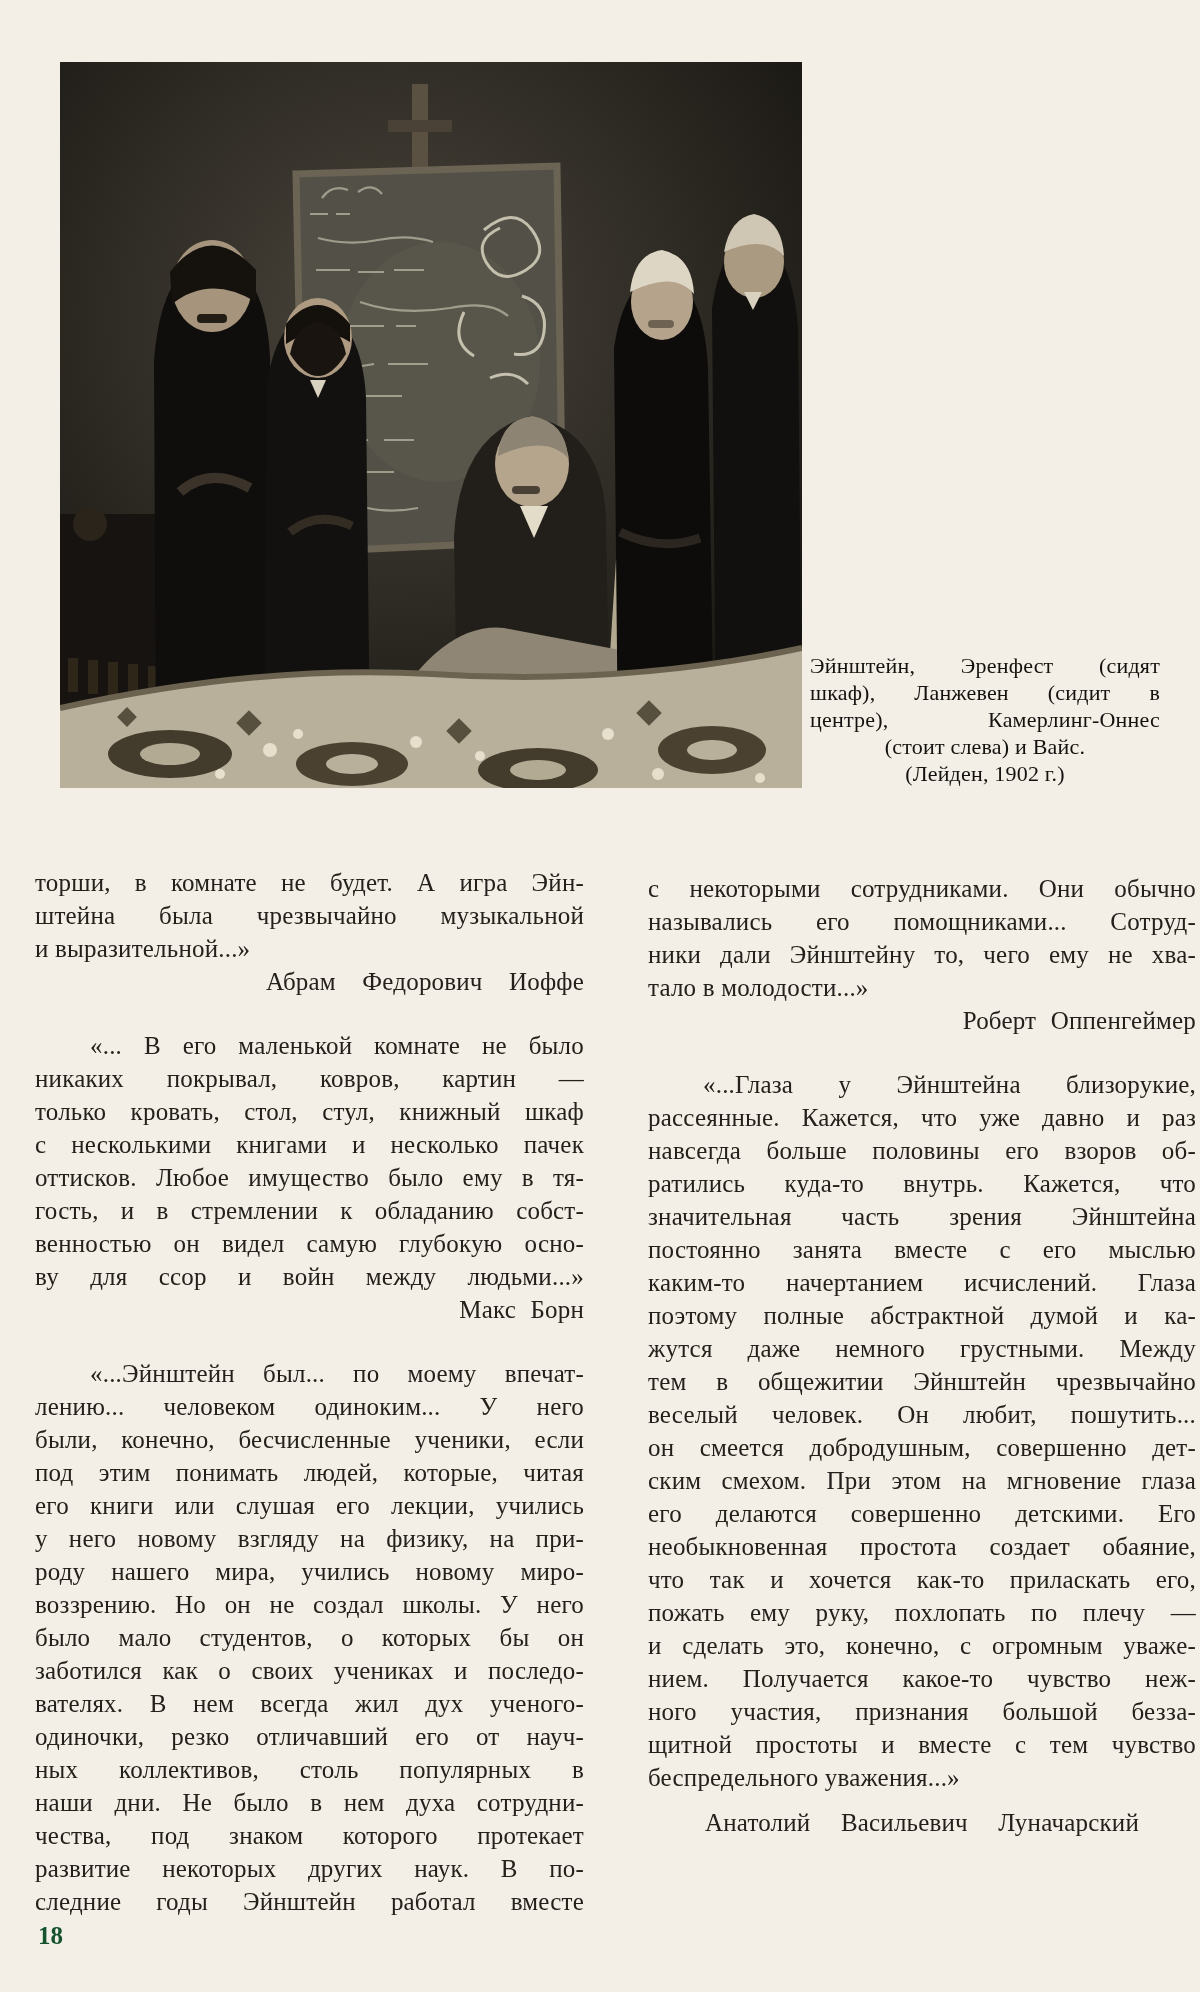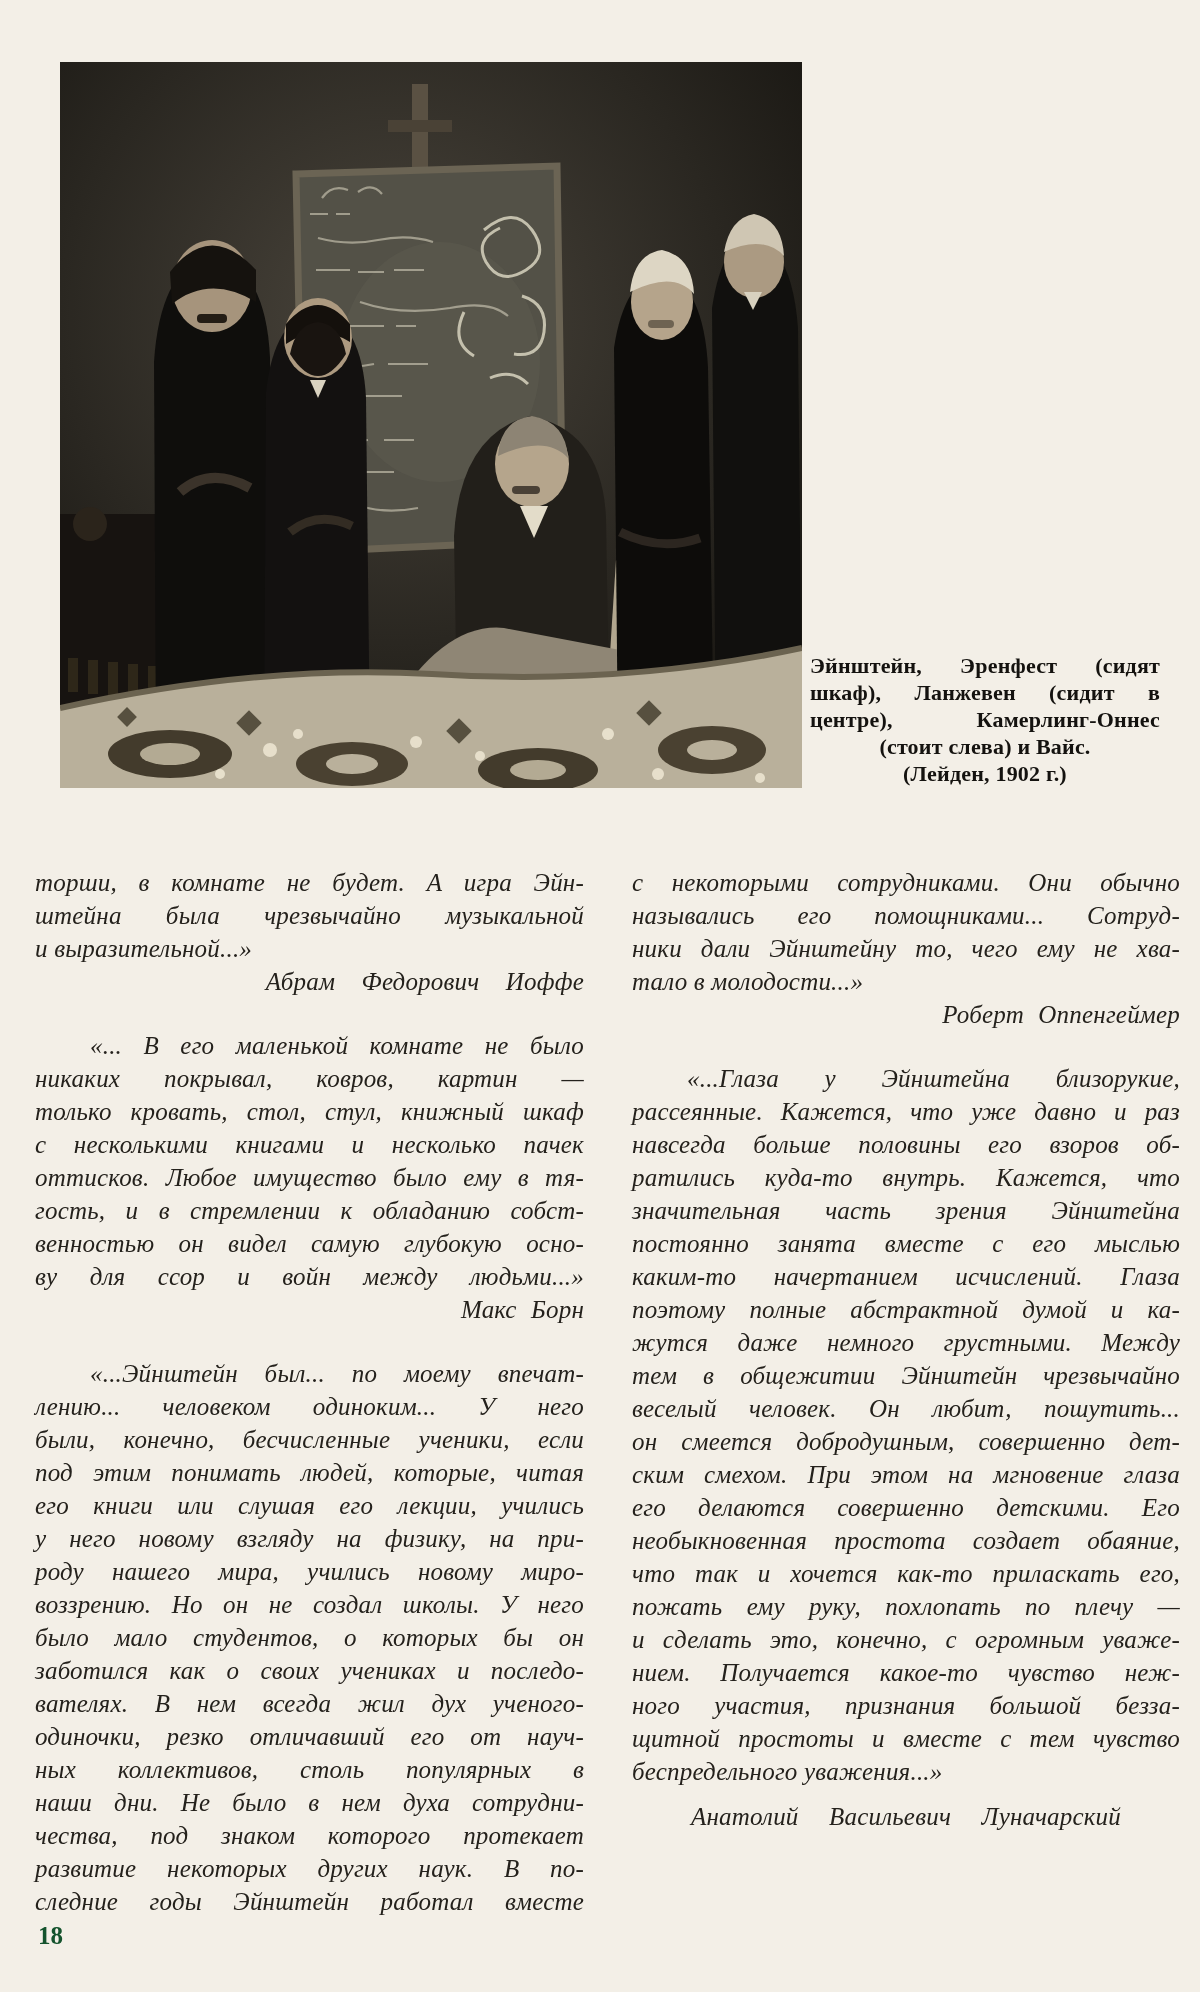--- a/index.html
+++ b/index.html
@@ -14,32 +14,32 @@
   }
   
   .photo{
     position:absolute;left:60px;top:62px;width:742px;height:726px;
     background:#201d19;
   }
   .photo svg{display:block;width:100%;height:100%;}
   
   .caption{
     position:absolute;left:810px;top:652px;width:350px;
-    font-weight:bold;font-size:22px;line-height:27px;color:#14120f;
+    font-weight:normal;font-size:22px;line-height:27px;color:#14120f;
     letter-spacing:0.2px;
   }
   .cap-line{text-align:center;}
   .cap-line.jlast{text-align:justify;text-align-last:justify;}
   
   .col{
     position:absolute;top:866px;width:549px;
-    font-size:25px;line-height:33px;letter-spacing:0.2px;color:#24211c;font-style:italic;
+    font-size:25px;line-height:33px;letter-spacing:0.2px;color:#24211c;
   }
   .col-left{left:35px;}
-  .col-right{left:632px;width:548px;}
+  .col-right{left:648px;width:548px;margin-top:6px;}
   .para{margin:0;}
   .line{text-align:left;white-space:normal;}
   .line.just{text-align:justify;text-align-last:justify;}
   .line.indent{text-indent:55px;}
   .attr{line-height:33px;}
   .attr.a-right{text-align:right;}
   .attr.a-center{text-align:center;margin-top:12px;}
   .ws-wide{word-spacing:20px;}
   .ws-mid{word-spacing:8px;}
   .ws-xwide{word-spacing:24px;}

